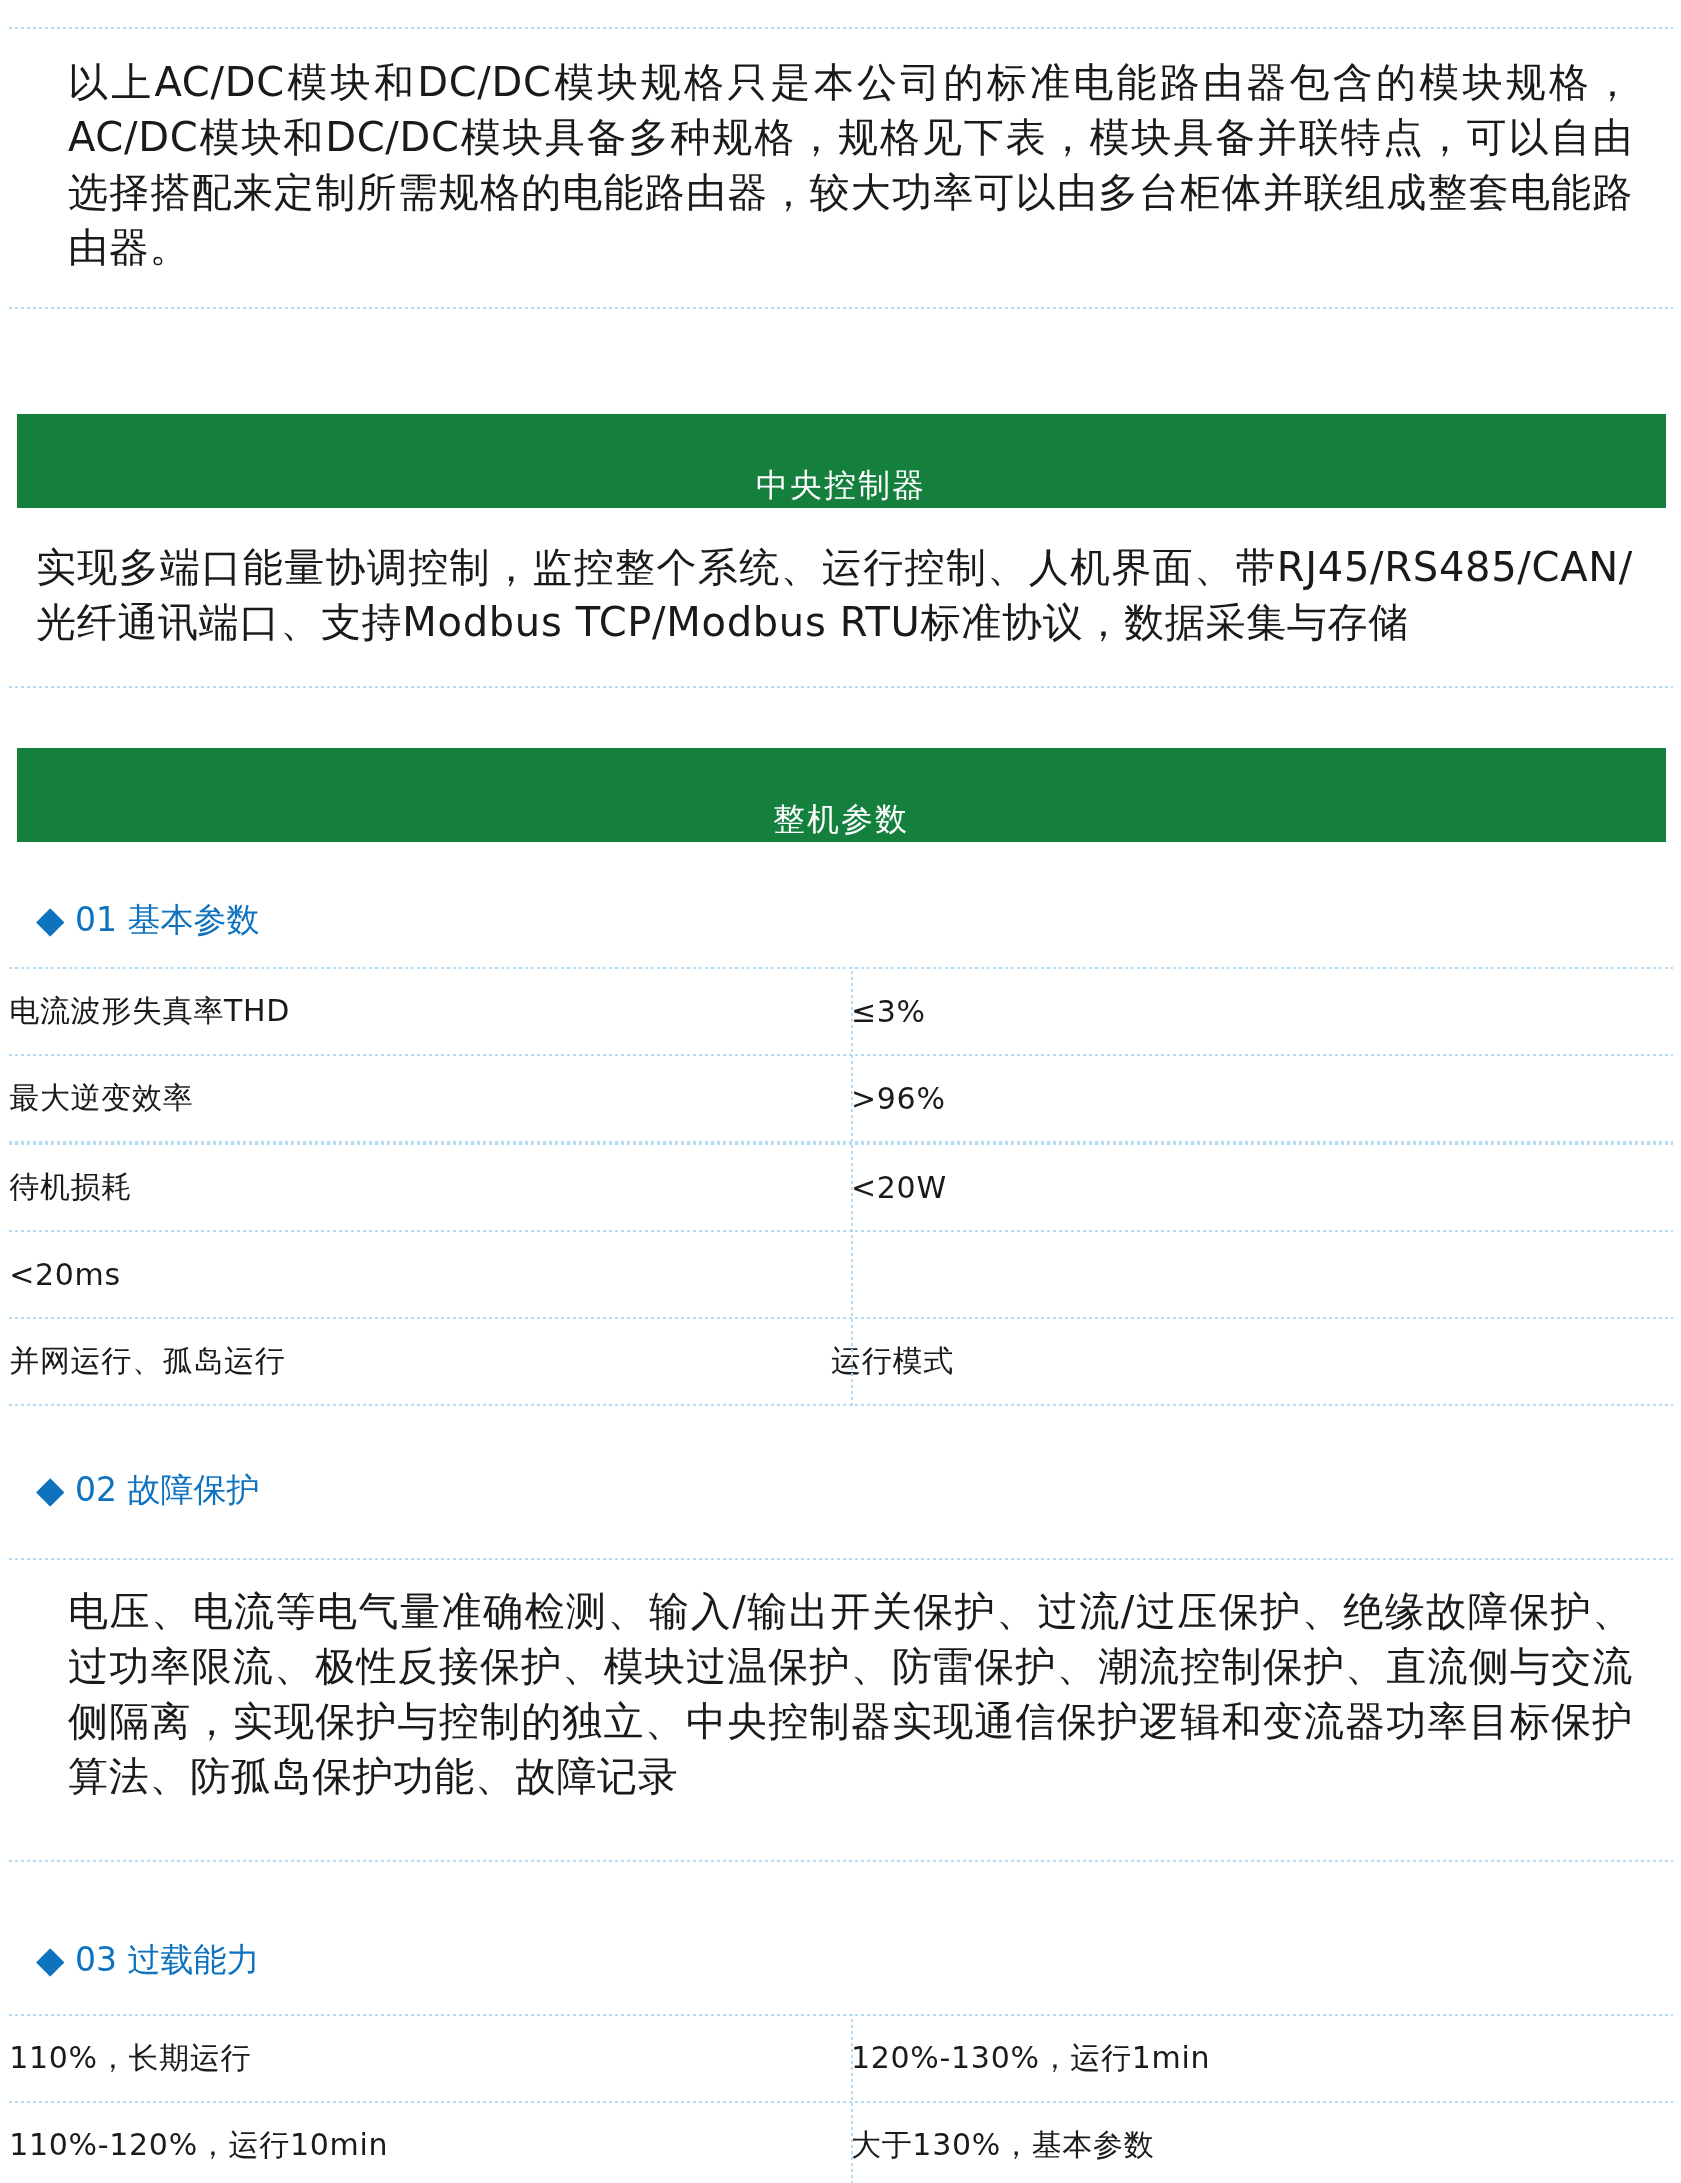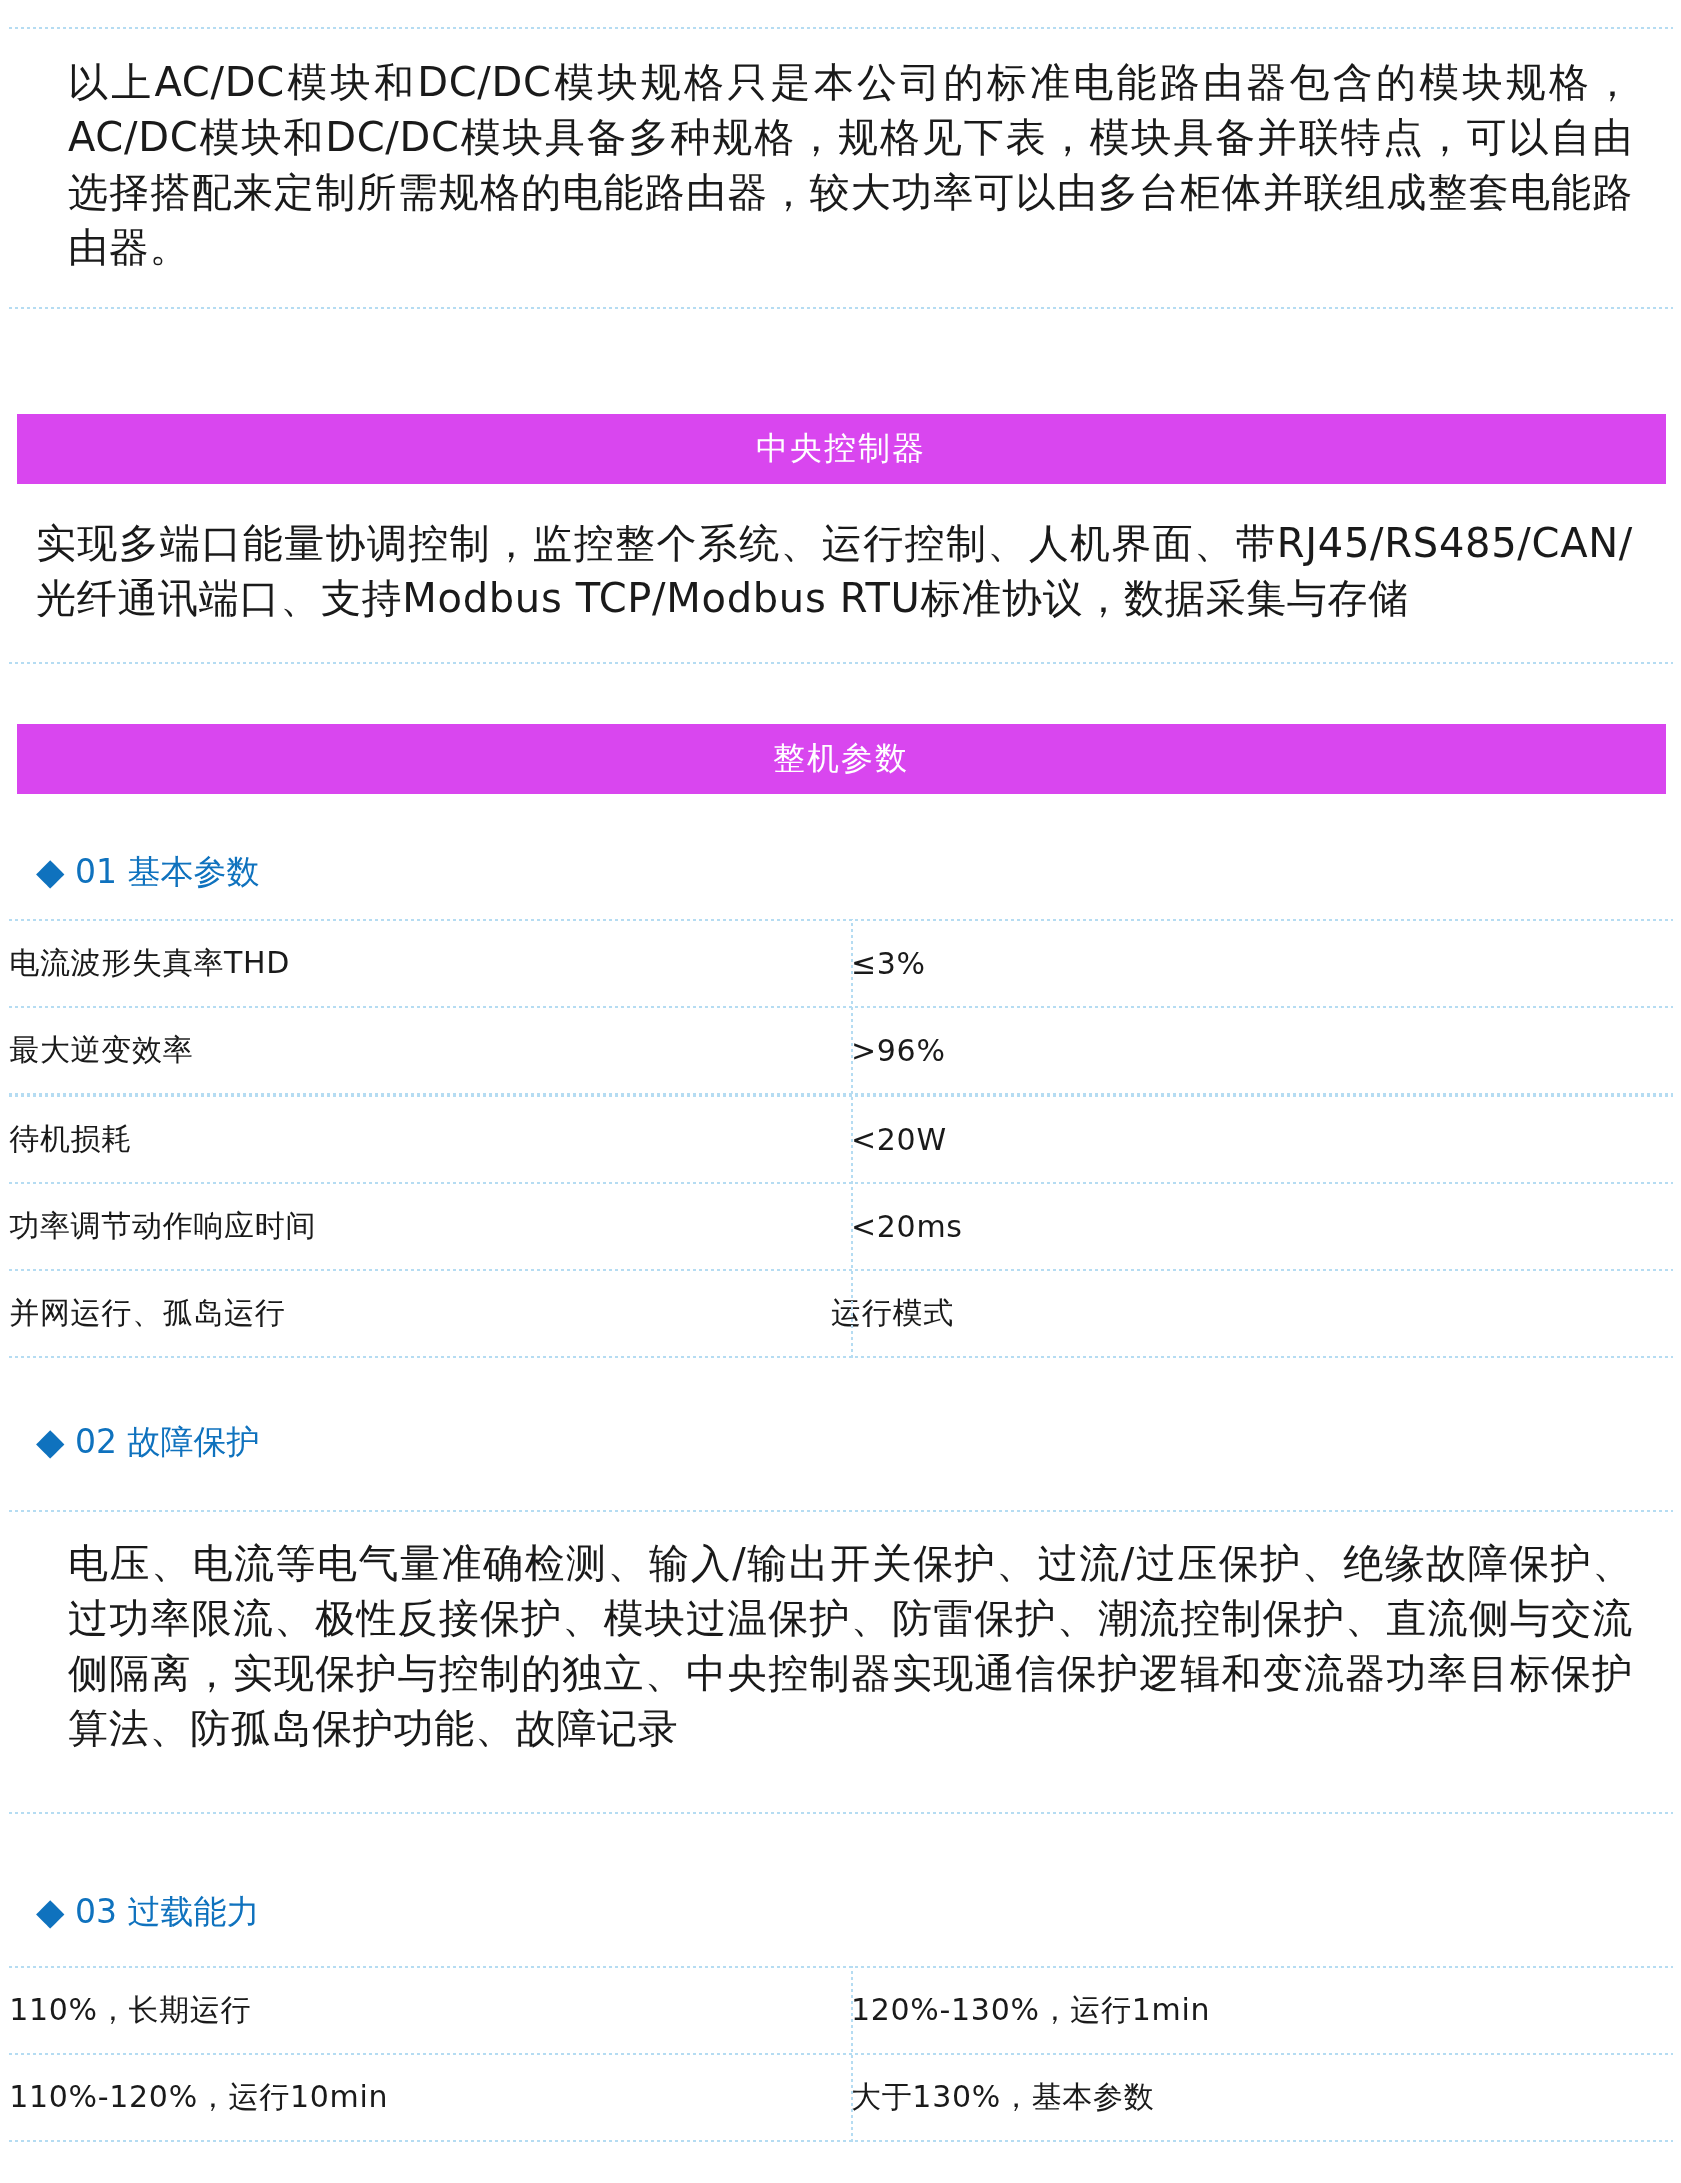--- a/index.html
+++ b/index.html
@@ -25,22 +25,22 @@
     font-size:40px;line-height:55px;
     text-align:justify;text-justify:inter-ideograph;
     letter-spacing:0.7px;
   }
   .para-intro {margin-top:26px;}
   .para-cc    {margin-top:32px;margin-left:36px;}
   .para-fault {margin-top:24px;}
 
   
   .banner{
-    margin:0 16.5px;height:70px;background:#d946ef;
-    display:flex;align-items:center;justify-content:center;
+    margin:0 16.5px;height:94px;background:#15803d;
+    display:flex;align-items:flex-end;justify-content:center;
   }
   .banner-cc      {margin-top:105px;}
   .banner-overall {margin-top:60px;}
   .banner .banner-title{
     color:#ffffff;font-size:32px;font-weight:500;letter-spacing:2px;
   }
 
   
   .sec-head{
     margin-left:36px;height:42px;line-height:42px;
@@ -118,21 +118,20 @@
 
   <div class="tline"></div>
 
   <div class="trow">
     <div class="tcell c-left">待机损耗</div>
     <div class="tcell c-right">&lt;20W</div>
   </div>
   <div class="tline"></div>
 
   <div class="trow">
-    <div class="tcell c-left">功率调节动作响应时间</div>
     <div class="tcell c-right">&lt;20ms</div>
   </div>
   <div class="tline"></div>
 
   <div class="trow">
     <div class="tcell c-right">并网运行、孤岛运行</div>
     <div class="tcell c-left">运行模式</div>
   </div>
   <div class="tline"></div>
 

